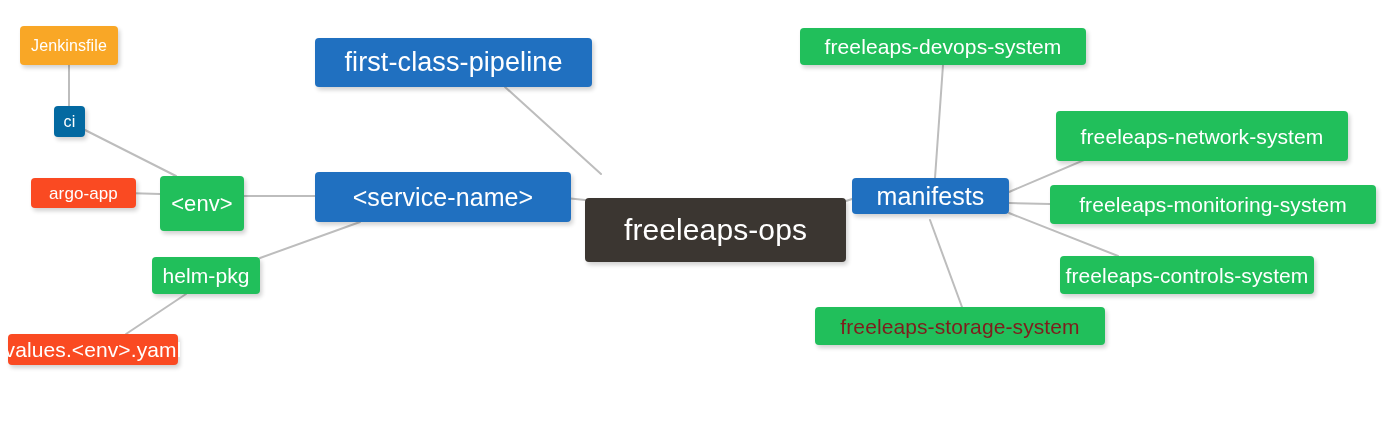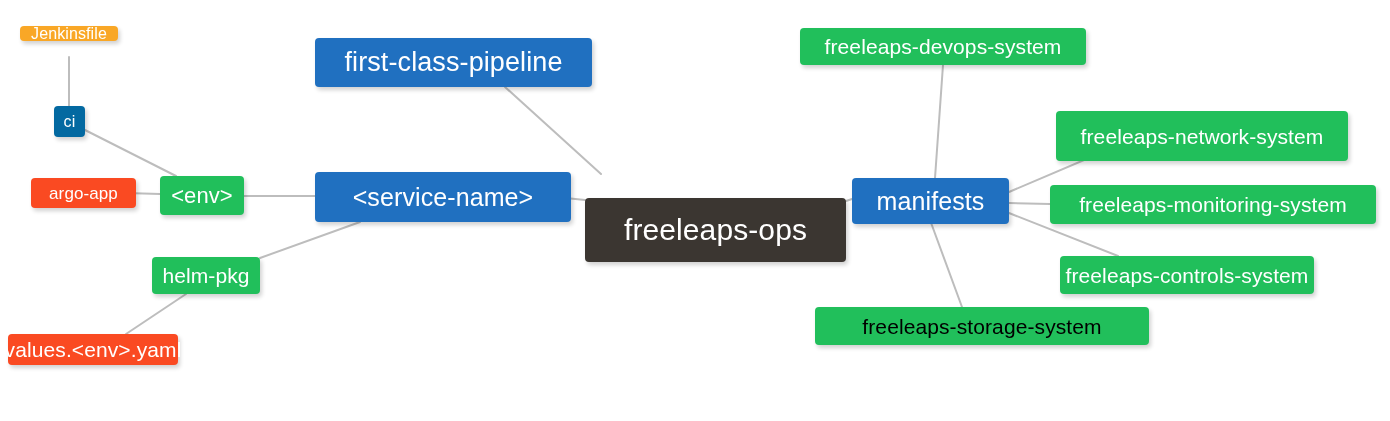--- a/index.html
+++ b/index.html
@@ -64,30 +64,30 @@
   <div id="node-layer">
       <div class="node" style="left: 585px; top: 172px; width: 261px; height: 64px; background: rgb(59, 54, 49); color: rgb(255, 255, 255); margin-top: 26px;">
         <span class="node-label" style="font-size: 30px;">freeleaps-ops</span>
       </div>
       <div class="node" style="left: 315px; top: 172px; width: 256px; height: 50px; background: rgb(32, 112, 192); color: rgb(255, 255, 255);">
         <span class="node-label" style="font-size: 25px;">&lt;service-name&gt;</span>
       </div>
       <div class="node" style="left: 315px; top: 38px; width: 277px; height: 49px; background: rgb(32, 112, 192); color: rgb(255, 255, 255);">
         <span class="node-label" style="font-size: 27px;">first-class-pipeline</span>
       </div>
-      <div class="node" style="left: 852px; top: 178px; width: 157px; height: 46px; background: rgb(32, 112, 192); color: rgb(255, 255, 255);">
+      <div class="node" style="left: 852px; top: 178px; width: 157px; height: 36px; background: rgb(32, 112, 192); color: rgb(255, 255, 255);">
         <span class="node-label" style="font-size: 25px;">manifests</span>
       </div>
-      <div class="node" style="left: 160px; top: 176px; width: 84px; height: 39px; background: rgb(33, 191, 91); color: rgb(255, 255, 255);">
+      <div class="node" style="left: 160px; top: 176px; width: 84px; height: 55px; background: rgb(33, 191, 91); color: rgb(255, 255, 255);">
         <span class="node-label" style="font-size: 22px;">&lt;env&gt;</span>
       </div>
       <div class="node" style="left: 152px; top: 257px; width: 108px; height: 37px; background: rgb(33, 191, 91); color: rgb(255, 255, 255);">
         <span class="node-label" style="font-size: 21px;">helm-pkg</span>
       </div>
-      <div class="node" style="left: 20px; top: 26px; width: 98px; height: 15px; background: rgb(249, 167, 38); color: rgb(255, 255, 255);">
+      <div class="node" style="left: 20px; top: 26px; width: 98px; height: 39px; background: rgb(249, 167, 38); color: rgb(255, 255, 255);">
         <span class="node-label" style="font-size: 16px;">Jenkinsfile</span>
       </div>
       <div class="node" style="left: 54px; top: 106px; width: 31px; height: 31px; background: #0369a1; color: rgb(255, 255, 255);">
         <span class="node-label" style="font-size: 16px;">ci</span>
       </div>
       <div class="node" style="left: 31px; top: 178px; width: 105px; height: 30px; background: rgb(250, 74, 34); color: rgb(255, 255, 255);">
         <span class="node-label" style="font-size: 17px;">argo-app</span>
       </div>
       <div class="node" style="left: 8px; top: 334px; width: 170px; height: 31px; background: rgb(250, 74, 34); color: rgb(255, 255, 255);">
         <span class="node-label" style="font-size: 21px;">values.&lt;env&gt;.yaml</span>
@@ -97,17 +97,17 @@
       </div>
       <div class="node" style="left: 1056px; top: 111px; width: 292px; height: 50px; background: rgb(33, 191, 91); color: rgb(255, 255, 255);">
         <span class="node-label" style="font-size: 21px;">freeleaps-network-system</span>
       </div>
       <div class="node" style="left: 1050px; top: 185px; width: 326px; height: 39px; background: rgb(33, 191, 91); color: rgb(255, 255, 255);">
         <span class="node-label" style="font-size: 21px;">freeleaps-monitoring-system</span>
       </div>
       <div class="node" style="left: 1060px; top: 256px; width: 254px; height: 38px; background: rgb(33, 191, 91); color: rgb(255, 255, 255);">
         <span class="node-label" style="font-size: 21px;">freeleaps-controls-system</span>
       </div>
-      <div class="node" style="left: 815px; top: 307px; width: 334px; height: 38px; background: rgb(33, 191, 91); color: #000000;">
+      <div class="node" style="left: 815px; top: 307px; width: 290px; height: 38px; background: rgb(33, 191, 91); color: #7f1d1d;">
         <span class="node-label" style="font-size: 21px;">freeleaps-storage-system</span>
       </div>
     </div>
 </div>
 
 </body></html>

